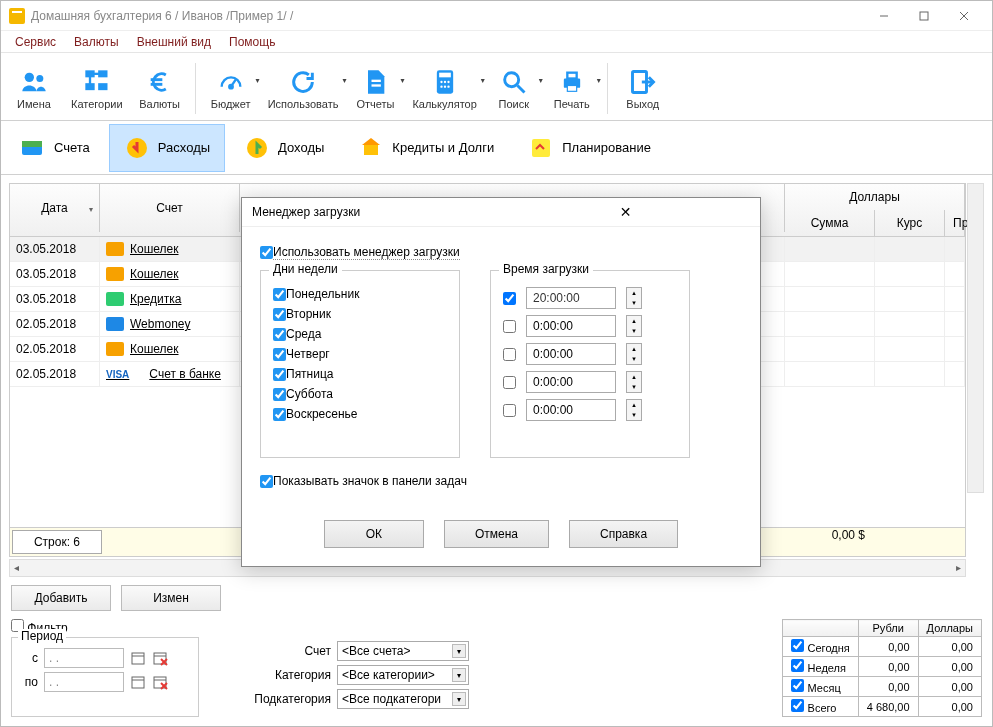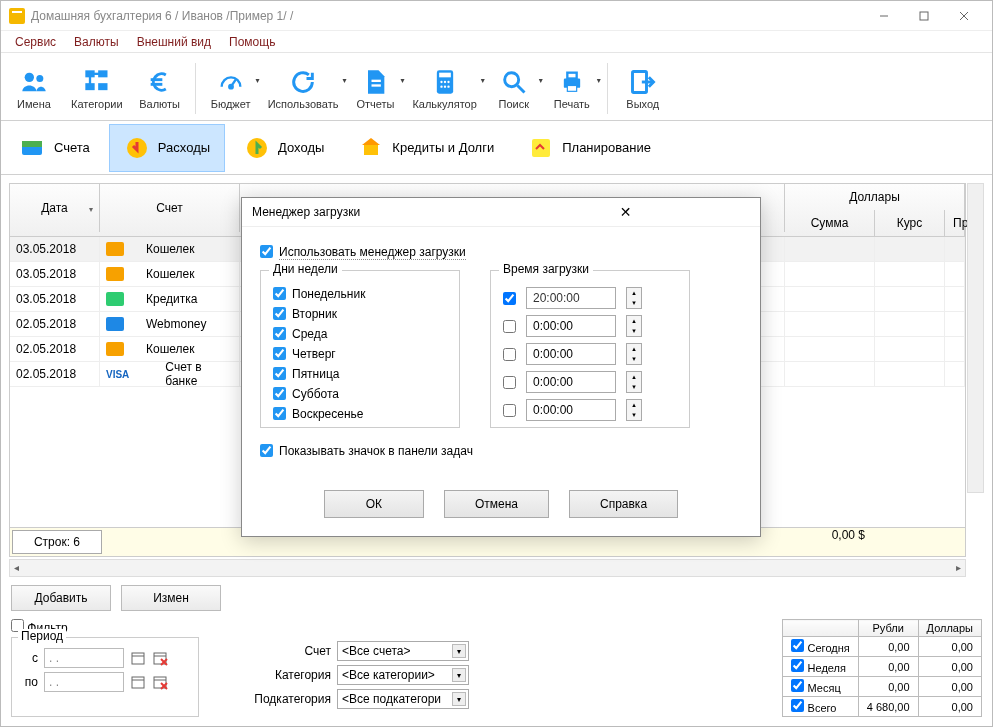--- a/index.html
+++ b/index.html
@@ -43,21 +43,21 @@
 .gh.spacer { flex: 1; }
 .gh.date { width: 90px; text-align: center; position: relative; }
 .gh.date .dd { position: absolute; right: 6px; top: 8px; font-size: 8px; color: #666; }
 .gh.acct { width: 140px; }
 
 .grid-body { }
 .row { display: flex; height: 25px; align-items: center; border-bottom: 1px solid #eee; }
 .row.sel { background: #f2f2f2; }
 .cell { padding: 0 6px; border-right: 1px solid #eee; height: 100%; display: flex; align-items: center; }
 .cell.date { width: 90px; }
-.cell.acct { width: 140px; gap: 22px; }
+.cell.acct { width: 140px; gap: 6px; text-decoration: underline; }
 .cell.rest { flex: 1; }
 .cell.sum { width: 90px; }
 .cell.rate { width: 70px; }
 .cell.prim { width: 20px; }
 .acct-icon { width: 18px; height: 14px; border-radius: 2px; }
 .blank-area { height: 140px; background: #fff; }
 
 .footer-row { display: flex; border-top: 1px solid #ccc; background: #fffde7; }
 .footer-row .fcell { padding: 4px 8px; border-right: 1px solid #ddd; }
 .footer-row .fcell.stroke { width: 90px; background: #fff; border: 1px solid #aaa; margin: 2px; text-align: center; }
@@ -96,25 +96,25 @@
 
 .vscroll { position: absolute; right: 8px; top: 8px; width: 17px; height: 310px; background: #f0f0f0; border: 1px solid #ddd; }
 
 
 .overlay { position: absolute; inset: 0; }
 .modal { position: absolute; left: 240px; top: 196px; width: 520px; background: #fff; border: 1px solid #888; box-shadow: 0 4px 20px rgba(0,0,0,0.2); }
 .modal-title { display: flex; align-items: center; padding: 6px 10px; border-bottom: 1px solid #eee; }
 .modal-title span { flex: 1; }
 .modal-close { width: 20px; text-align: center; font-size: 14px; }
 .modal-body { padding: 14px 18px; }
-.mrow { display: flex; align-items: flex-start; gap: 6px; margin: 4px 0; }
+.mrow { display: flex; align-items: center; margin: 4px 0; }
 .mrow input[type=checkbox] { accent-color: #2196f3; }
 .dotted { border-bottom: 1px dotted #888; }
 .cols { display: flex; gap: 30px; margin-top: 10px; }
-.fieldset { border: 1px solid #ccc; padding: 10px 12px 0 12px; position: relative; }
+.fieldset { border: 1px solid #ccc; padding: 10px 12px 30px 12px; position: relative; }
 .fieldset .legend { position: absolute; top: -9px; left: 8px; background: #fff; padding: 0 4px; }
 .days .mrow { margin: 6px 0; }
 .timebox { display: flex; align-items: center; gap: 10px; margin: 6px 0; }
 .timeinput { border: 1px solid #aaa; width: 90px; height: 22px; display: flex; align-items: center; padding: 0 6px; color: #333; }
 .timeinput.gray { color: #000000; }
 .spinner { width: 16px; height: 22px; border: 1px solid #aaa; display: flex; flex-direction: column; }
 .spinner div { flex:1; display:flex; align-items:center; justify-content:center; font-size:7px; background: #f5f5f5; }
 .modal-buttons { display: flex; gap: 20px; justify-content: center; padding: 14px 10px 18px 10px; }
 .mbtn { background: linear-gradient(#f4f4f4,#e4e4e4); border: 1px solid #aaa; padding: 6px 30px; min-width: 100px; text-align: center; }
 

